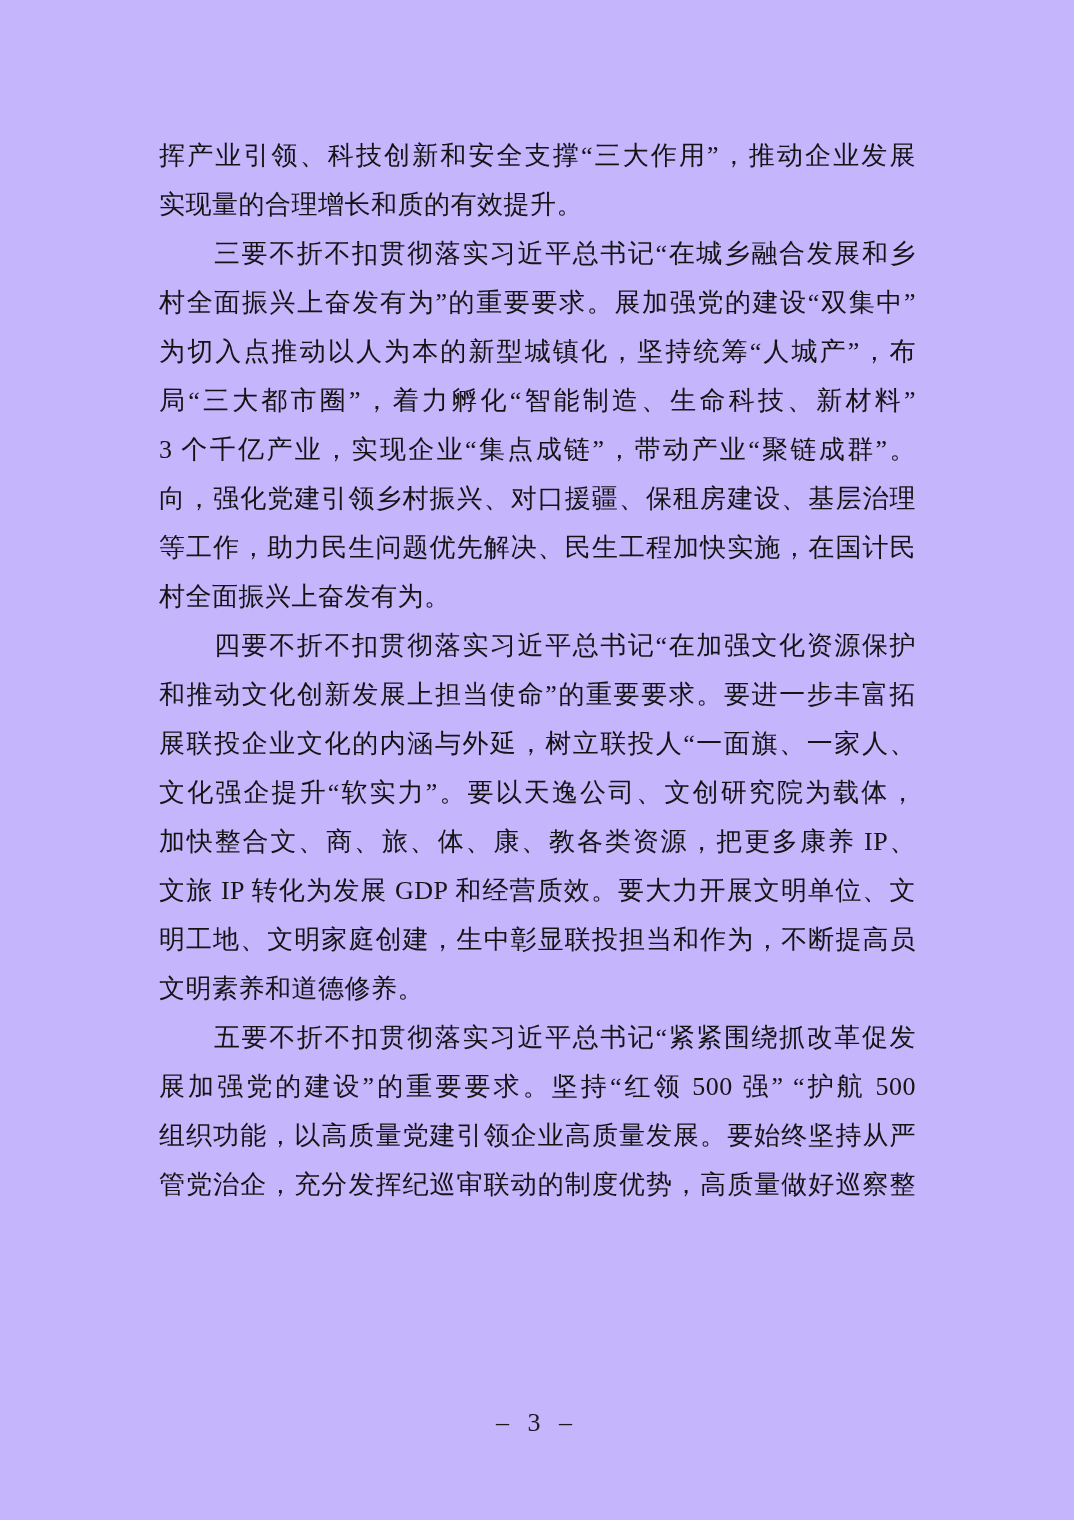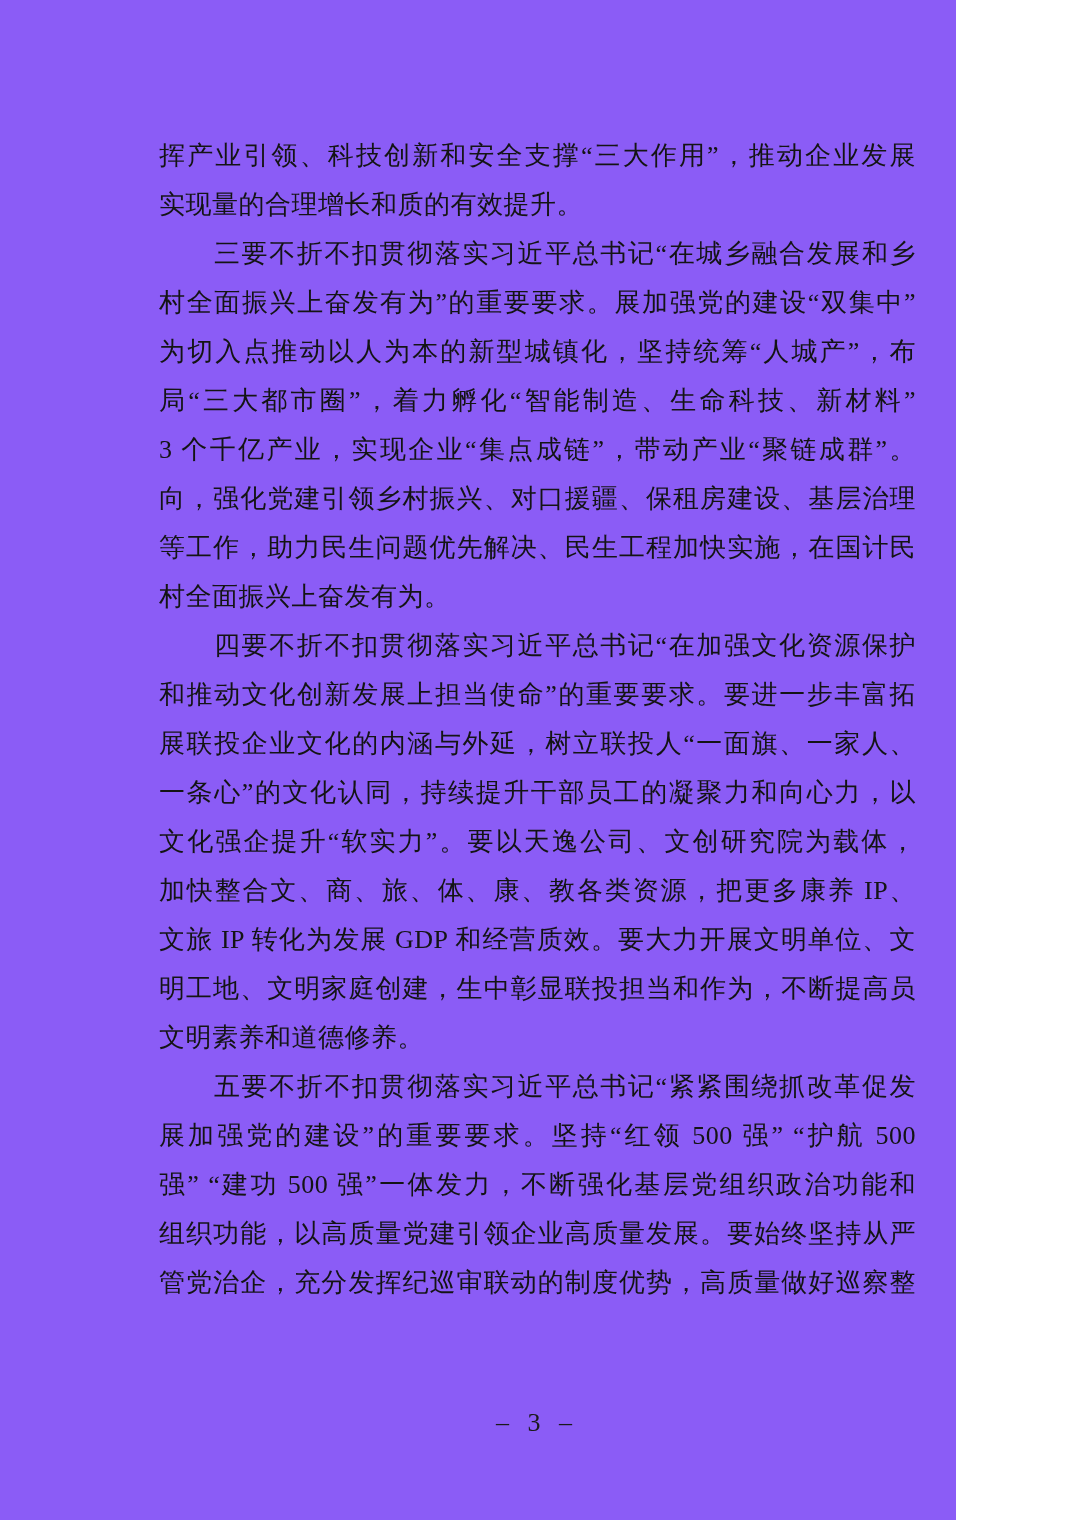--- a/index.html
+++ b/index.html
@@ -2,23 +2,23 @@
 <html><head>
 <meta charset="utf-8">
 <style>
   html, body {
     margin: 0;
     padding: 0;
     background: #ffffff;
   }
   .page {
     position: relative;
-    width: 956px;
+    width: 1074px;
     height: 1520px;
-    background: #8b5cf6;
+    background: #c4b5fd;
     overflow: hidden;
     font-family: "Liberation Serif", "DejaVu Serif", serif;
     color: #141414;
   }
   .text-block {
     position: absolute;
     left: 159px;
     top: 131px;
     width: 757px;
   }
@@ -63,27 +63,25 @@
     <div class="ln">村全面振兴上奋发有为”的重要要求。展加强党的建设“双集中”</div>
     <div class="ln">为切入点推动以人为本的新型城镇化，坚持统筹“人城产”，布</div>
     <div class="ln">局“三大都市圈”，着力孵化“智能制造、生命科技、新材料”</div>
     <div class="ln">3 个千亿产业，实现企业“集点成链”，带动产业“聚链成群”。</div>
     <div class="ln">向，强化党建引领乡村振兴、对口援疆、保租房建设、基层治理</div>
     <div class="ln">等工作，助力民生问题优先解决、民生工程加快实施，在国计民</div>
     <div class="ln left">村全面振兴上奋发有为。</div>
     <div class="ln ind">四要不折不扣贯彻落实习近平总书记“在加强文化资源保护</div>
     <div class="ln">和推动文化创新发展上担当使命”的重要要求。要进一步丰富拓</div>
     <div class="ln">展联投企业文化的内涵与外延，树立联投人“一面旗、一家人、</div>
-    <div class="ln">一条心”的文化认同，持续提升干部员工的凝聚力和向心力，以</div>
     <div class="ln">文化强企提升“软实力”。要以天逸公司、文创研究院为载体，</div>
     <div class="ln">加快整合文、商、旅、体、康、教各类资源，把更多康养 IP、</div>
     <div class="ln">文旅 IP 转化为发展 GDP 和经营质效。要大力开展文明单位、文</div>
     <div class="ln">明工地、文明家庭创建，生中彰显联投担当和作为，不断提高员工</div>
     <div class="ln left">文明素养和道德修养。</div>
     <div class="ln ind">五要不折不扣贯彻落实习近平总书记“紧紧围绕抓改革促发</div>
     <div class="ln">展加强党的建设”的重要要求。坚持“红领 500 强” “护航 500</div>
-    <div class="ln">强” “建功 500 强”一体发力，不断强化基层党组织政治功能和</div>
     <div class="ln">组织功能，以高质量党建引领企业高质量发展。要始终坚持从严</div>
     <div class="ln">管党治企，充分发挥纪巡审联动的制度优势，高质量做好巡察整</div>
   </div>
 
   <div class="footer">– 3 –</div>
 </div>
 
 </body></html>

